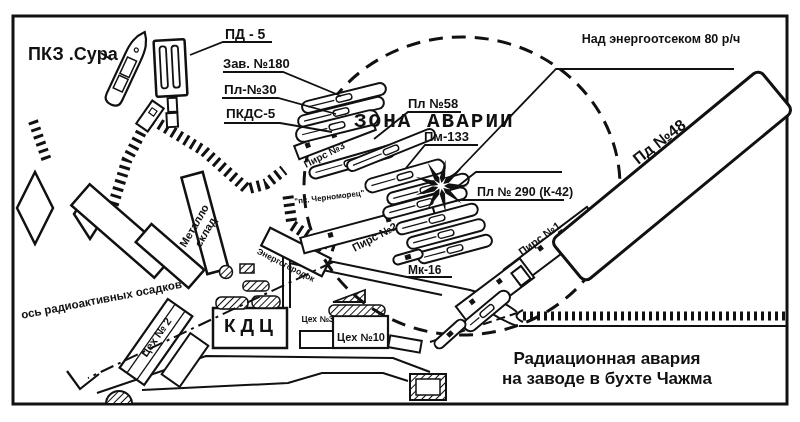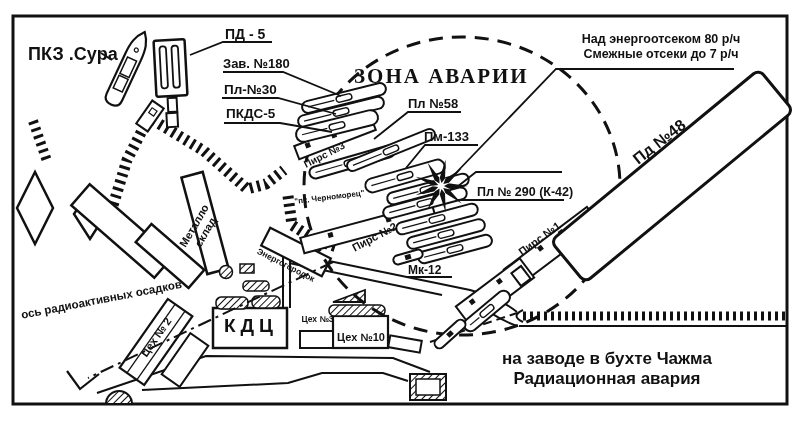--- a/index.html
+++ b/index.html
@@ -2,21 +2,21 @@
 <html><head>
 <meta charset="utf-8">
 <style>
   html,body{margin:0;padding:0;background:#fff;}
   .page{position:relative;width:800px;height:422px;background:#fff;overflow:hidden;
         font-family:"Liberation Sans",sans-serif;}
   .page svg{position:absolute;left:0;top:0;}
   .lbl{position:absolute;font-weight:bold;color:#111;white-space:nowrap;
        font-family:"Liberation Sans",sans-serif;transform-origin:left top;}
   .ctr{transform-origin:center center;}
-  .zona{font-family:Liberation Serif, serif;letter-spacing:2px;}
+  .zona{font-family:Liberation Mono, monospace;letter-spacing:2px;margin-top:46px;}
   .two{line-height:1.18;text-align:center;}
 </style>
 </head>
 <body>
 
 <div class="page">
 
 <svg width="800" height="422" viewBox="0 0 800 422">
   <defs>
     <pattern id="hp" width="5" height="5" patternUnits="userSpaceOnUse" patternTransform="rotate(45)">
@@ -250,42 +250,41 @@
 <div class="lbl" style="left:225px;top:26px;font-size:14px">ПД - 5</div>
 <div class="lbl" style="left:223px;top:56px;font-size:13px">Зав. №180</div>
 <div class="lbl" style="left:224px;top:82px;font-size:13.5px">Пл-№30</div>
 <div class="lbl" style="left:226px;top:106px;font-size:13.5px">ПКДС-5</div>
 <div class="lbl zona" style="left:354px;top:64px;font-size:21px">ЗОНА АВАРИИ</div>
 <div class="lbl" style="left:408px;top:96px;font-size:13px">Пл №58</div>
 <div class="lbl" style="left:424px;top:129px;font-size:13px">Пм-133</div>
 
 <div class="lbl two" style="left:565px;top:32px;width:192px;font-size:12.5px">
   <div>Над энергоотсеком 80 р/ч</div>
-  <div>Смежные отсеки до 7 р/ч</div>
 </div>
 
 <div class="lbl" style="left:477px;top:185px;font-size:12.5px">Пл № 290 (К-42)</div>
 <div class="lbl ctr" style="left:612px;top:133px;width:95px;text-align:center;font-size:16px;transform:rotate(-38deg)">Пд №48</div>
 
 <div class="lbl" style="left:302px;top:160px;font-size:10px;transform:rotate(-27deg)">Пирс №3</div>
 <div class="lbl" style="left:350px;top:243px;font-size:11px;transform:rotate(-28deg)">Пирс №2</div>
 <div class="lbl" style="left:516px;top:248px;font-size:11px;transform:rotate(-36deg)">Пирс №1</div>
 <div class="lbl" style="left:294px;top:197px;font-size:8px;transform:rotate(-7deg)">"пк. Черноморец"</div>
-<div class="lbl" style="left:408px;top:263px;font-size:12px">Мк-12</div>
+<div class="lbl" style="left:408px;top:263px;font-size:12px">Мк-16</div>
 
 <div class="lbl ctr two" style="left:168px;top:216px;width:64px;font-size:11px;transform:rotate(-60deg)">
   <div>Металло</div>
   <div>склад</div>
 </div>
 <div class="lbl" style="left:260px;top:246px;font-size:8.5px;transform:rotate(27deg)">Энергогородок</div>
 <div class="lbl" style="left:20px;top:309px;font-size:11.5px;transform:rotate(-11deg)">ось радиоактивных осадков</div>
 
 <div class="lbl" style="left:213px;top:315px;width:76px;text-align:center;font-size:19px;letter-spacing:5px">КДЦ</div>
 <div class="lbl ctr" style="left:126px;top:331px;width:60px;text-align:center;font-size:11px;transform:rotate(-55deg)">Цех № 2</div>
 <div class="lbl" style="left:301px;top:314px;width:33px;text-align:center;font-size:8.5px">Цех №3</div>
 <div class="lbl" style="left:334px;top:331px;width:54px;text-align:center;font-size:11px">Цех №10</div>
 
 <div class="lbl two" style="left:488px;top:349px;width:238px;font-size:17px">
+  <div>Радиационная авария</div>
   <div>на заводе в бухте Чажма</div>
-  <div>Радиационная авария</div>
 </div>
 
 </div>
 
 </body></html>

